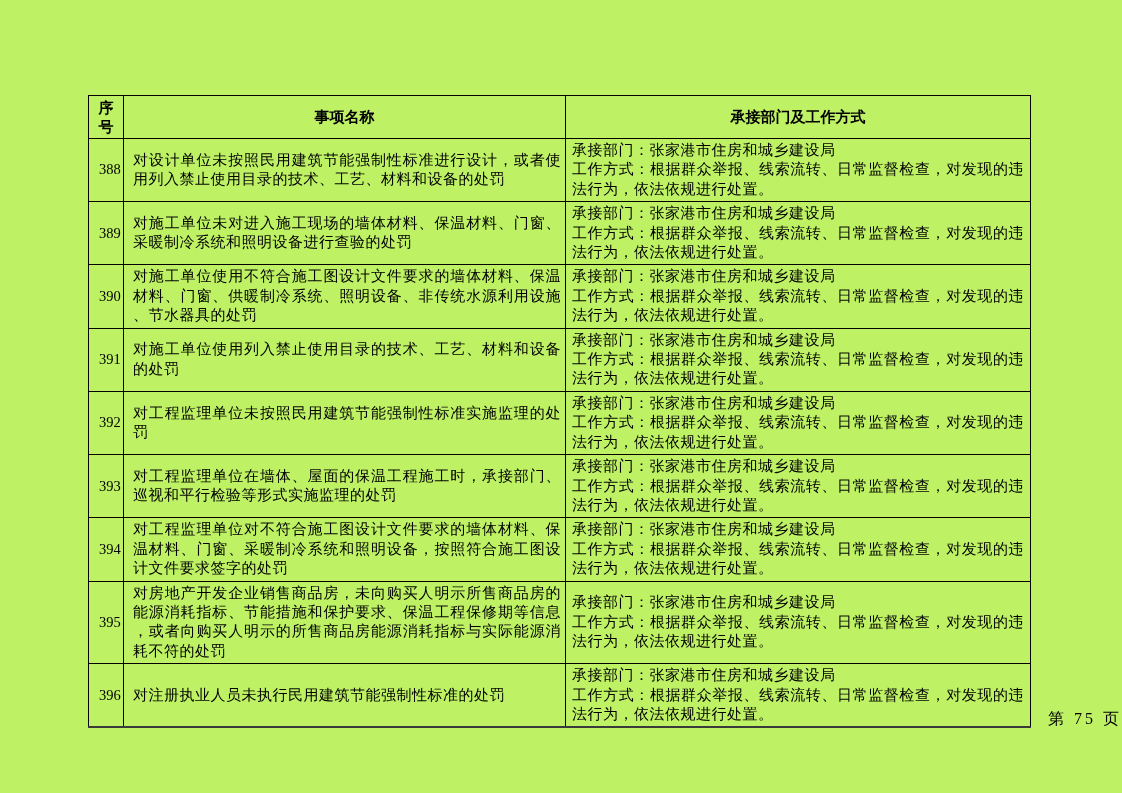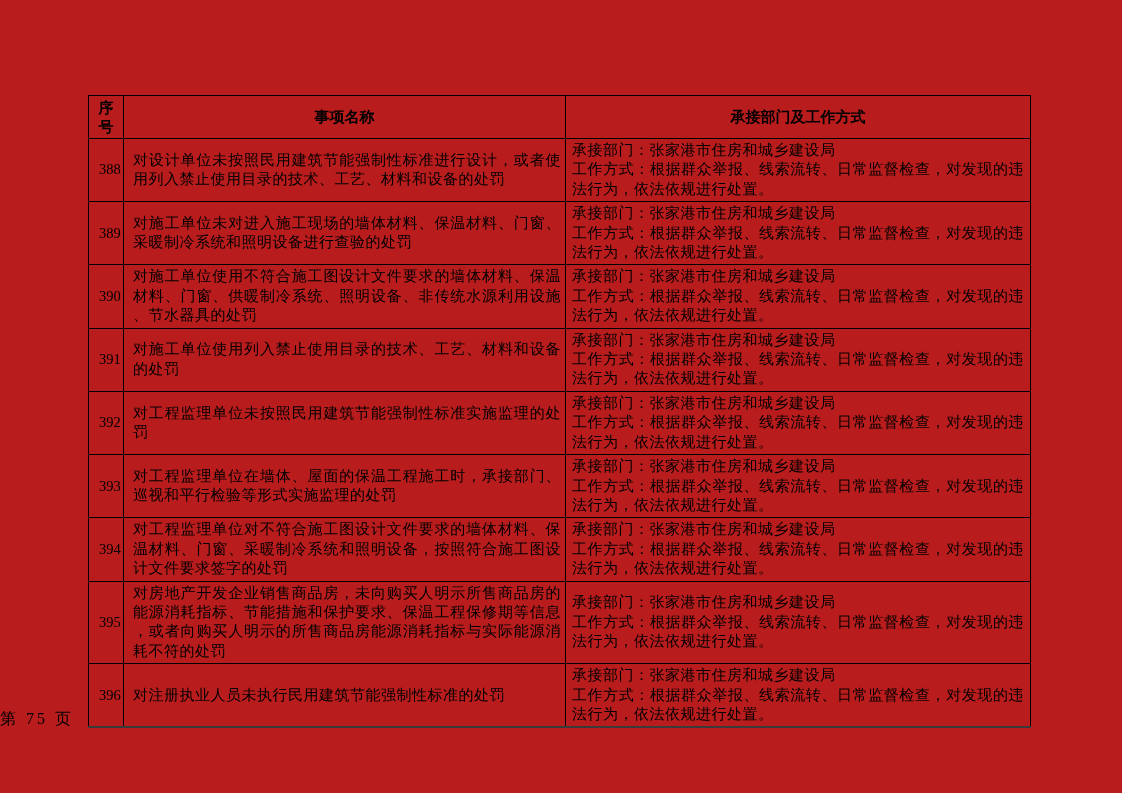--- a/index.html
+++ b/index.html
@@ -11,21 +11,21 @@
     width: 1122px;
     height: 793px;
     font-family: "Liberation Serif", "DejaVu Serif", serif;
     color: #000000;
     overflow: hidden;
   }
   .page {
     position: relative;
     width: 1122px;
     height: 793px;
-    background: #b91c1c;
+    background: #bef264;
   }
   table.doc-table {
     position: absolute;
     left: 88px;
     top: 95px;
     width: 942px;
     border-collapse: collapse;
     table-layout: fixed;
     border: 1px solid #000;
     border-bottom: 2px solid #3a3a3a;
@@ -76,21 +76,21 @@
   td.cell-dept .dept-line,
   td.cell-dept .method-line {
     text-align: justify;
     line-break: anywhere;
   }
   .page-footer {
     position: absolute;
     top: 709px;
     left: 0;
     width: 100%;
-    text-align: left;
+    text-align: right;
     font-size: 16px;
     letter-spacing: 3px;
   }
 </style>
 </head>
 <body>
 
 <div class="page">
 
   <table class="doc-table">

